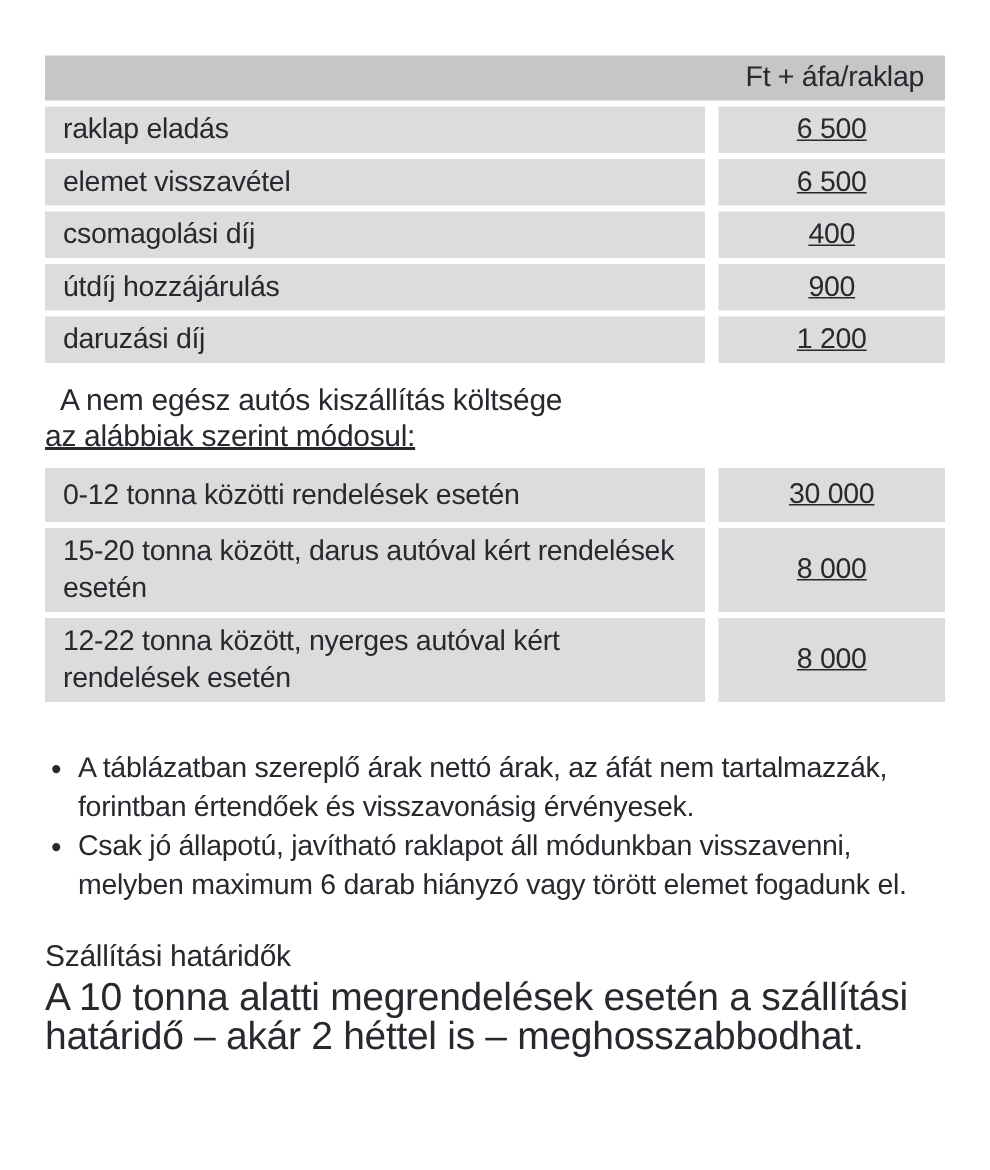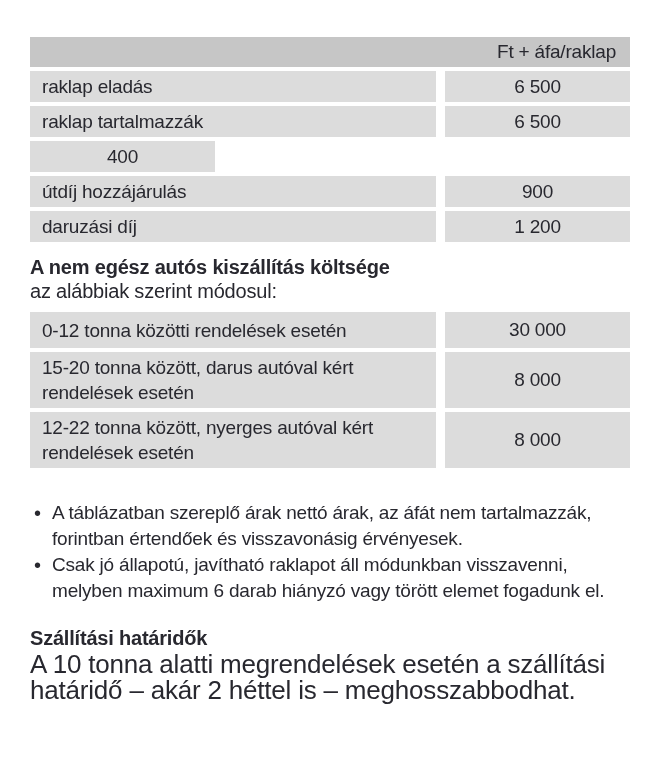--- a/index.html
+++ b/index.html
@@ -32,35 +32,36 @@
     background: #dcdcdc;
     display: flex;
     align-items: center;
     padding: 3px 12px;
     font-size: 19px;
     line-height: 25px;
     letter-spacing: -0.2px;
     min-height: 31px;
   }
   .cell-value {
-    width: 185px;
+    width: 151px;
     background: #dcdcdc;
     display: flex;
     align-items: center;
     justify-content: center;
     font-size: 19px;
     letter-spacing: -0.2px;
     min-height: 31px;
+    text-decoration: underline;
   }
   .tbl2 .cell-label { min-height: 36px; }
   .tbl2 .cell-value { min-height: 36px; }
   
   .section-heading { margin-top: 13px; font-size: 20px; line-height: 24px; }
-  .section-heading .bold { font-weight: bold; letter-spacing: -0.2px; }
-  .section-heading .regular { font-weight: normal; letter-spacing: -0.2px; margin-bottom: 9px; }
+  .section-heading .bold { font-weight: normal; letter-spacing: -0.2px; margin-left: 10px; }
+  .section-heading .regular { font-weight: normal; letter-spacing: -0.2px; margin-bottom: 9px; text-decoration: underline; }
   .para {
     margin-top: 13px;
     font-size: 19px;
     line-height: 26px;
     letter-spacing: -0.2px;
   }
   ul.bullets {
     margin-top: 32px;
     list-style: none;
   }
@@ -73,21 +74,21 @@
   }
   ul.bullets li::before {
     content: "•";
     position: absolute;
     left: 4px;
     top: 0;
     font-size: 20px;
   }
   .deadlines { margin-top: 21px; }
   .deadlines-heading {
-    font-weight: bold;
+    font-weight: normal;
     font-size: 20px;
     line-height: 26px;
     letter-spacing: -0.2px;
   }
   .deadlines-para {
     font-size: 26px;
     line-height: 26px;
     letter-spacing: -0.2px;
   }
 </style>
@@ -98,24 +99,25 @@
 
   <div class="tbl">
     <div class="tbl-header">
       <span>Ft + áfa/raklap</span>
     </div>
     <div class="tbl-row">
       <div class="cell-label">raklap eladás</div>
       <div class="cell-value">6 500</div>
     </div>
     <div class="tbl-row">
-      <div class="cell-label">raklap tartalmazzák</div>
+      <div class="cell-label">elemet visszavétel</div>
       <div class="cell-value">6 500</div>
     </div>
     <div class="tbl-row">
+      <div class="cell-label">csomagolási díj</div>
       <div class="cell-value">400</div>
     </div>
     <div class="tbl-row">
       <div class="cell-label">útdíj hozzájárulás</div>
       <div class="cell-value">900</div>
     </div>
     <div class="tbl-row">
       <div class="cell-label">daruzási díj</div>
       <div class="cell-value">1 200</div>
     </div>

